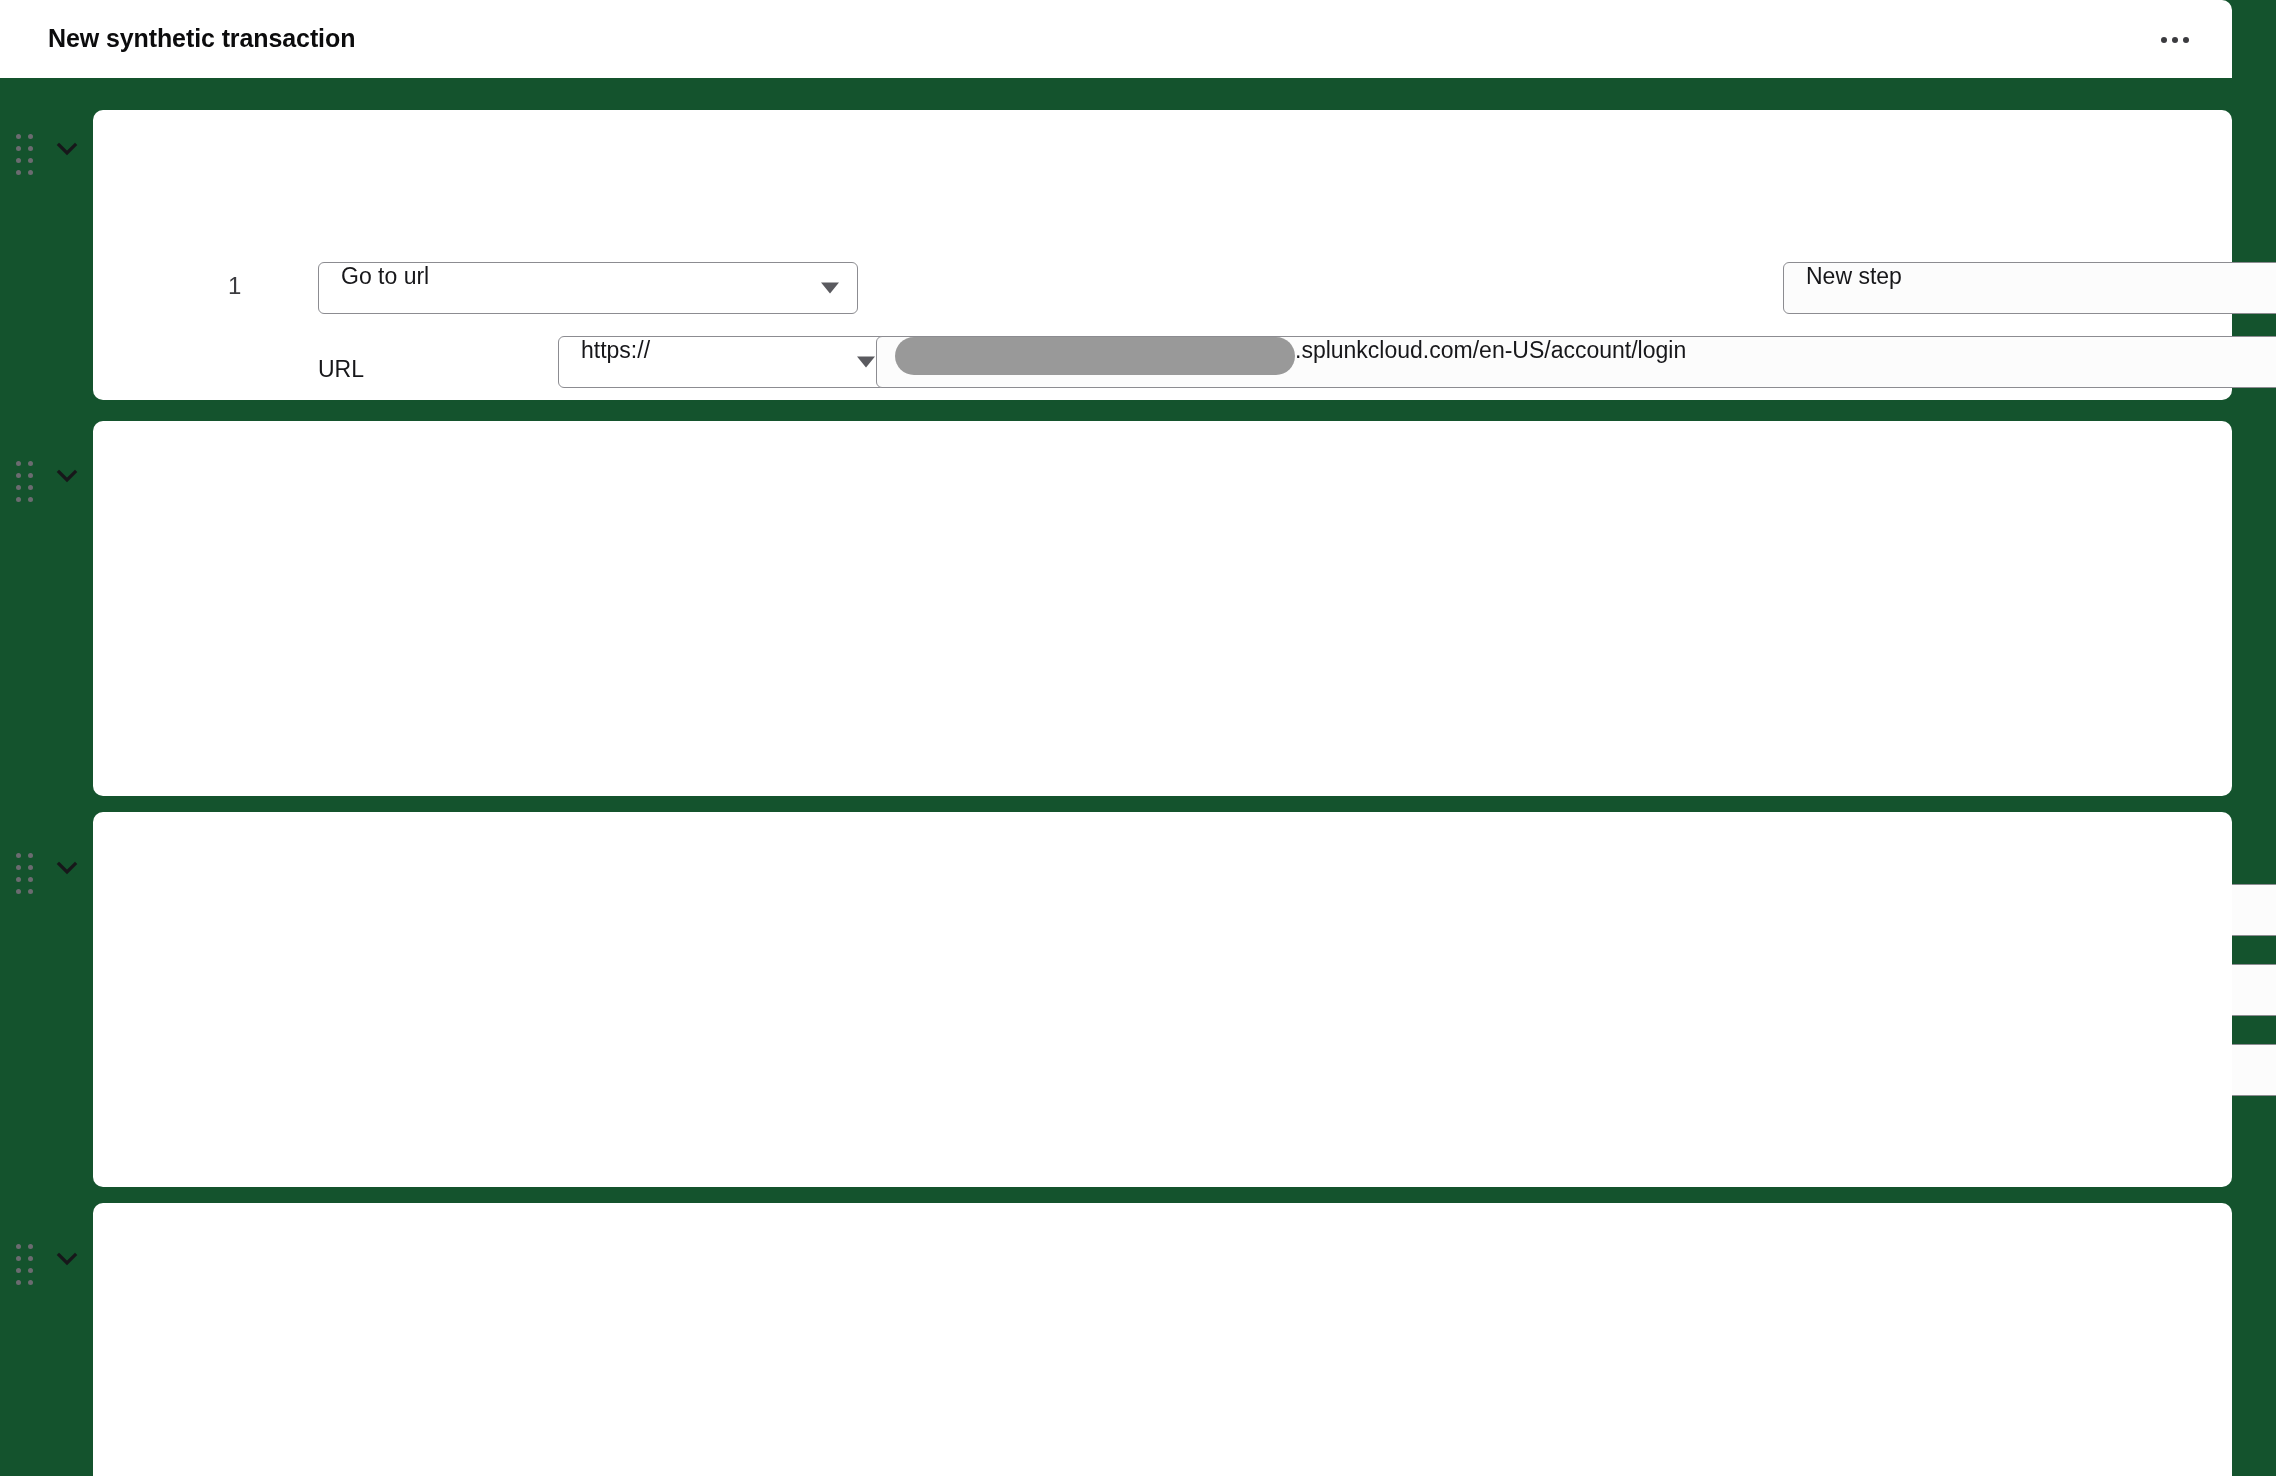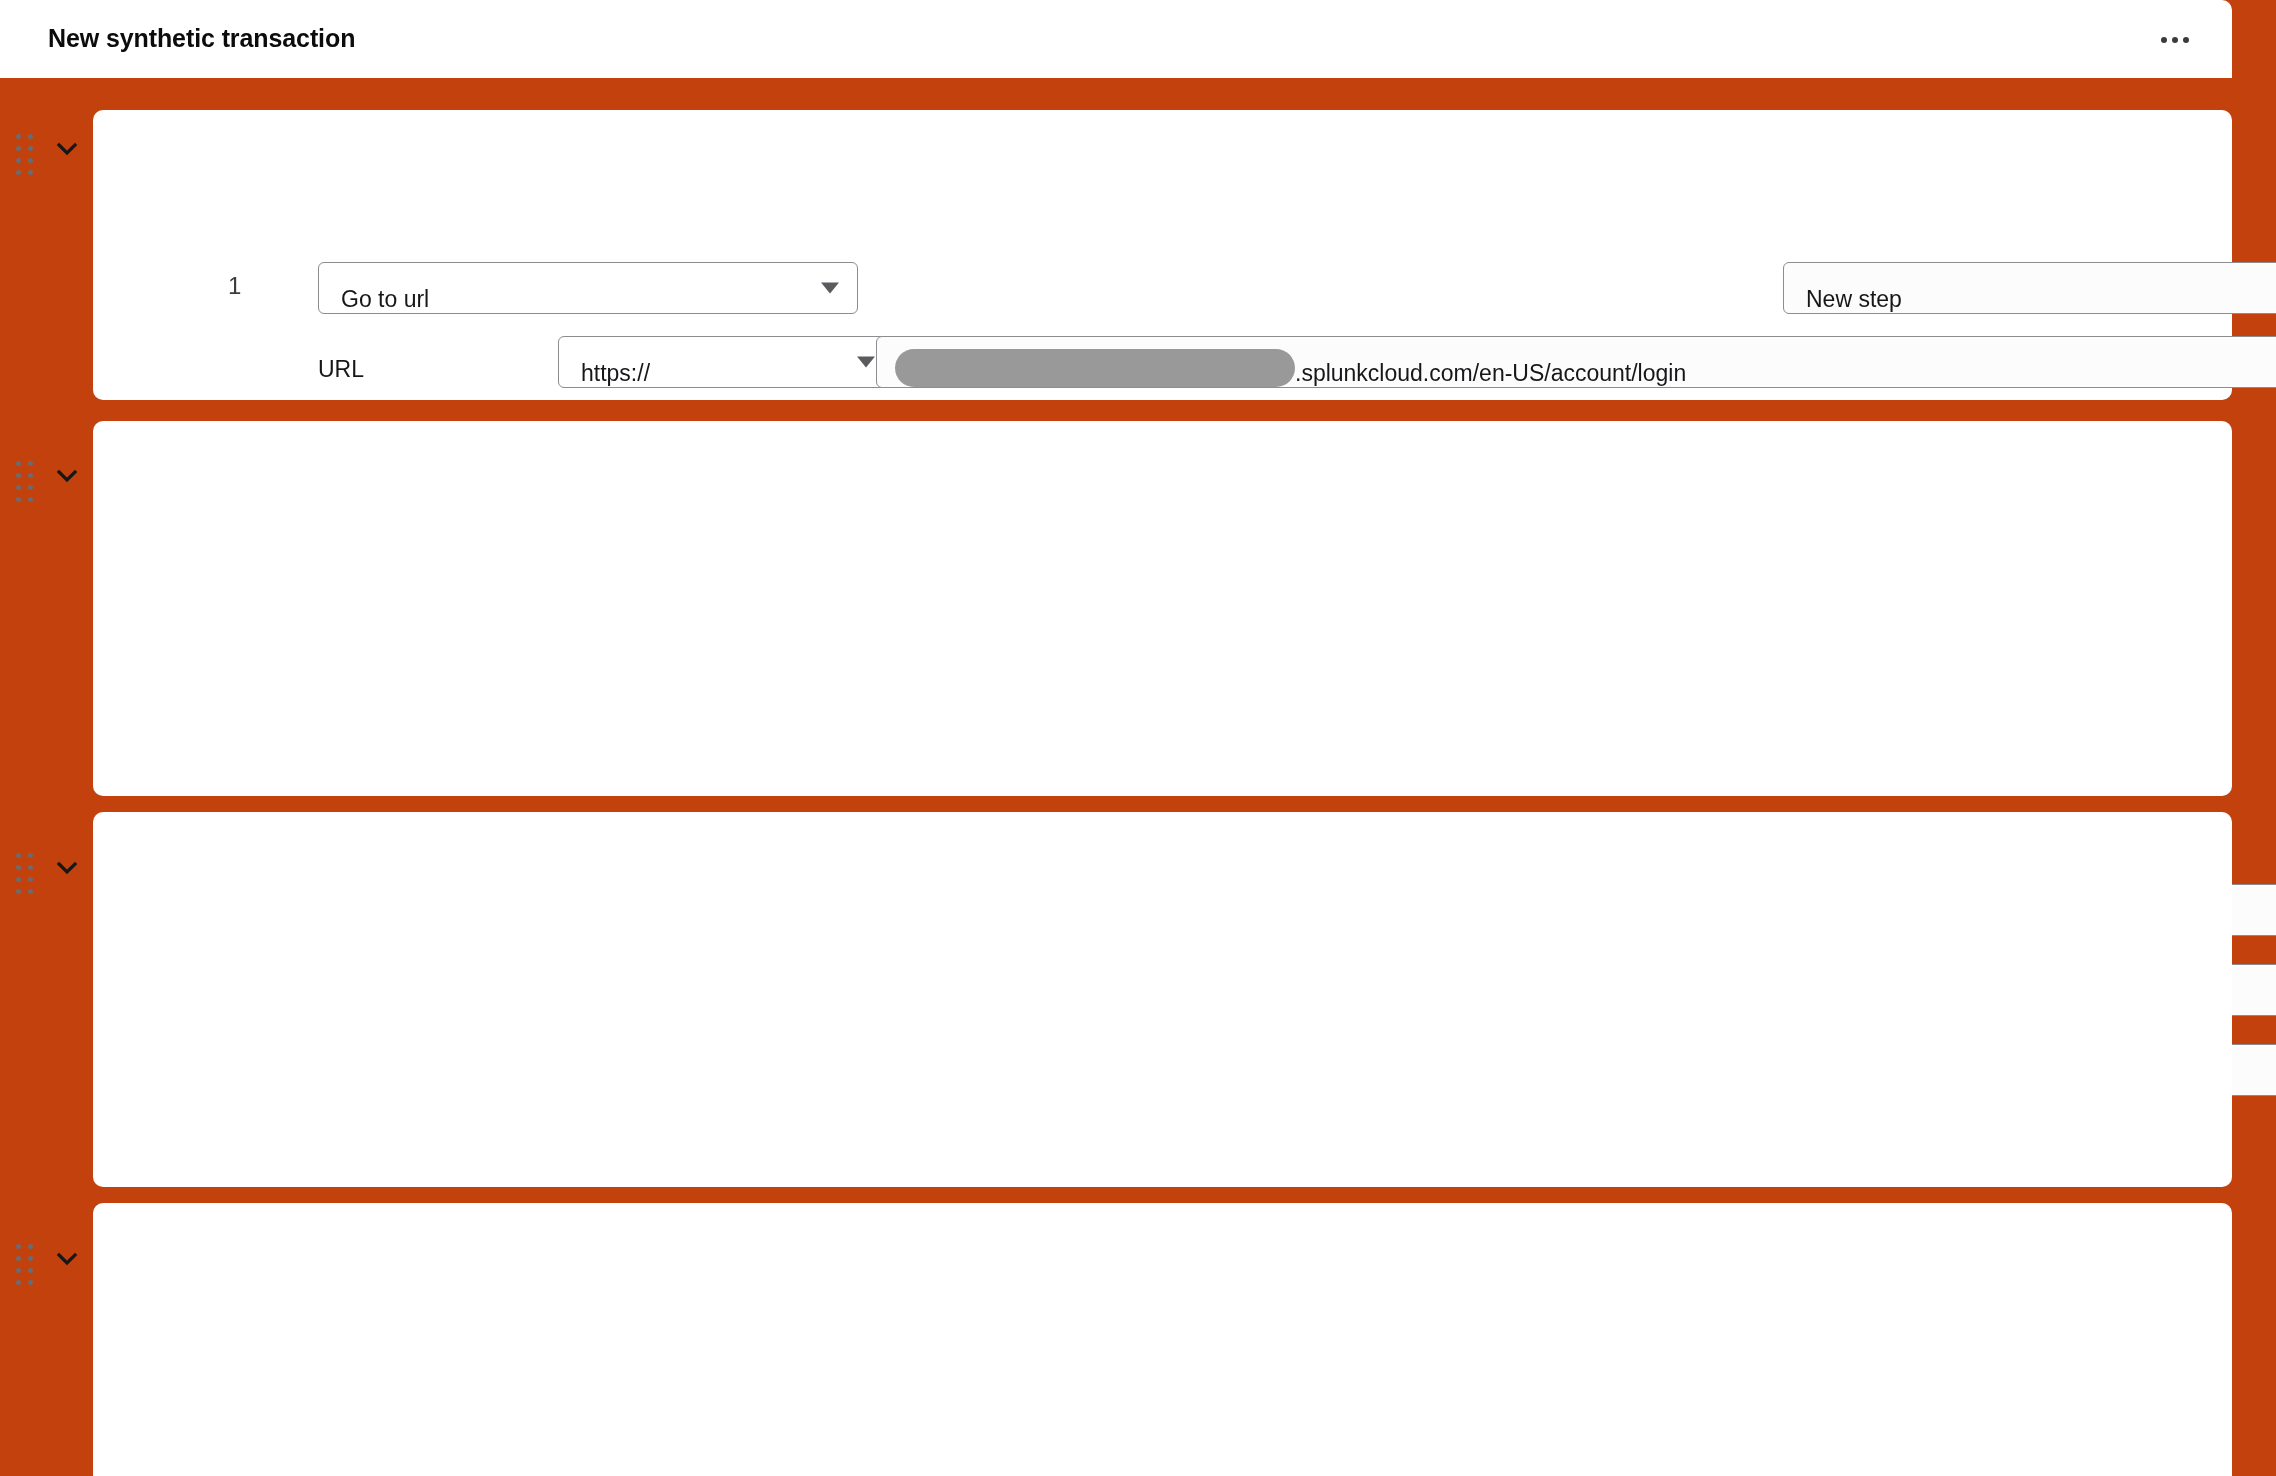--- a/index.html
+++ b/index.html
@@ -3,21 +3,21 @@
 <meta charset="utf-8">
 <style>
   * { box-sizing: border-box; }
   html, body {
     margin: 0; padding: 0;
     width: 2276px; height: 1476px;
     background: #f7f7f8;
     font-family: "Liberation Sans", sans-serif;
     overflow: hidden;
   }
-  .page { position: relative; width: 2276px; height: 1476px; background: #c2410c; }
+  .page { position: relative; width: 2276px; height: 1476px; background: #14532d; }
 
   
   .header-card {
     position: absolute; left: 0; top: 0;
     width: 2232px; height: 78px;
     background: #ffffff;
     border-top-right-radius: 10px;
     border-bottom-right-radius: 0;
   }
   .header-title {
@@ -67,21 +67,21 @@
     font-size: 24px; color: #3b3b3f;
   }
 
   
   .ctrl {
     position: absolute;
     height: 52px;
     border: 1.5px solid #8c8c91;
     border-radius: 6px;
     background: #ffffff;
-    display: flex; align-items: flex-end;
+    display: flex; align-items: flex-start;
     font-size: 23px; color: #17171a;
     padding: 0 16px 0 22px;
     cursor: pointer;
     white-space: nowrap; overflow: hidden;
   }
   .ctrl.select { padding-right: 46px; }
   .ctrl .caret {
     position: absolute; right: 18px; top: 50%; transform: translateY(-50%);
     width: 0; height: 0;
     border-left: 9px solid transparent;

